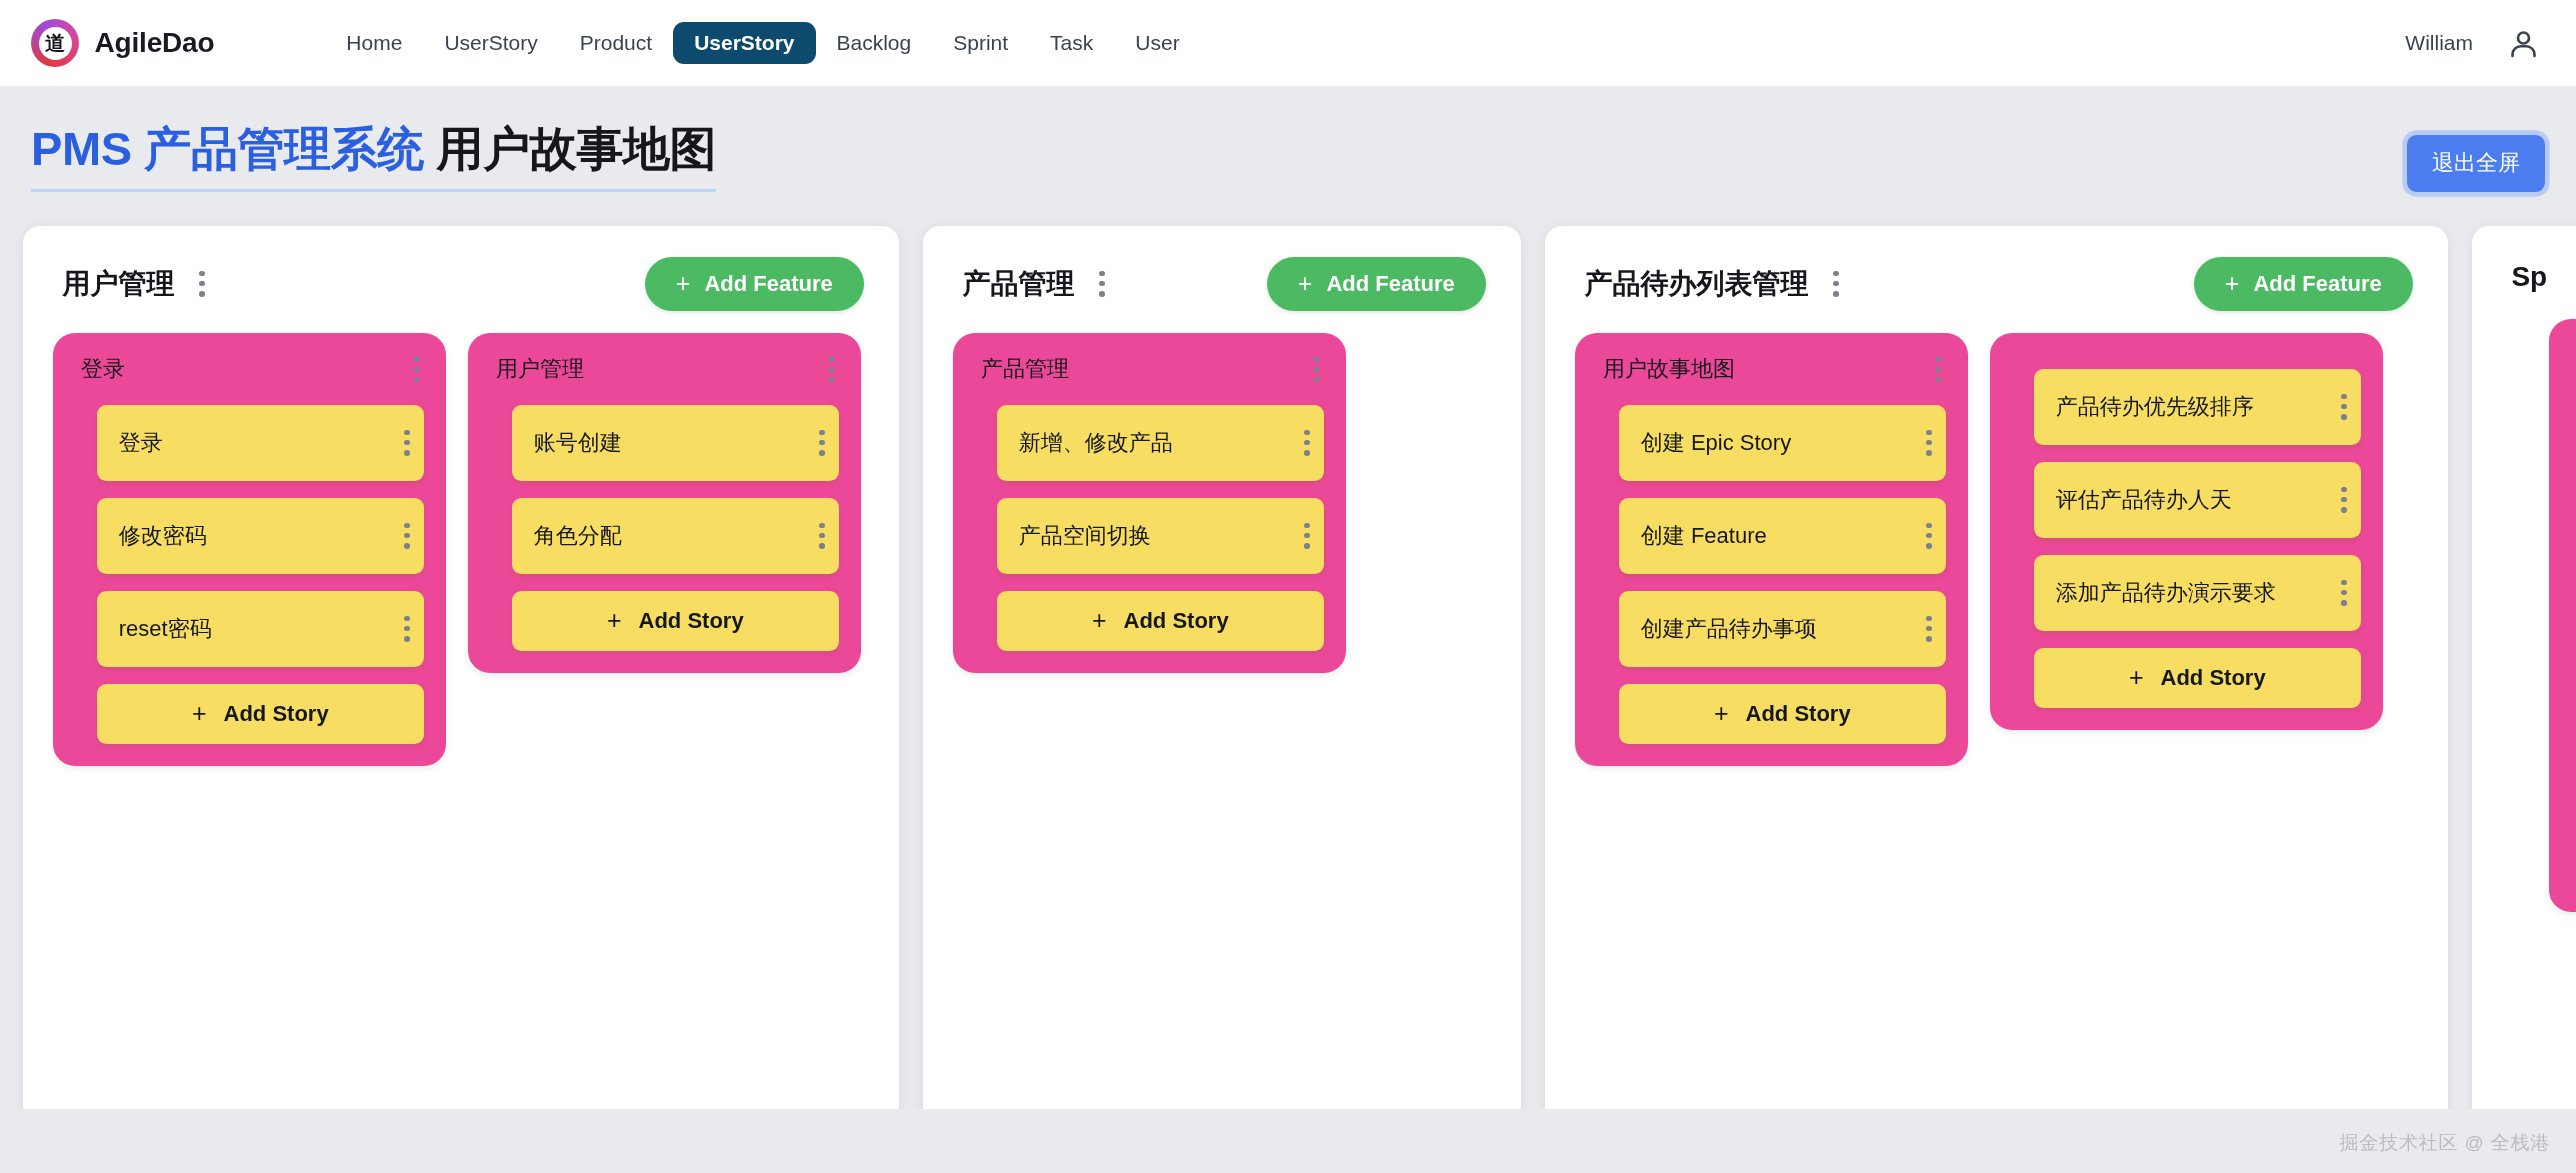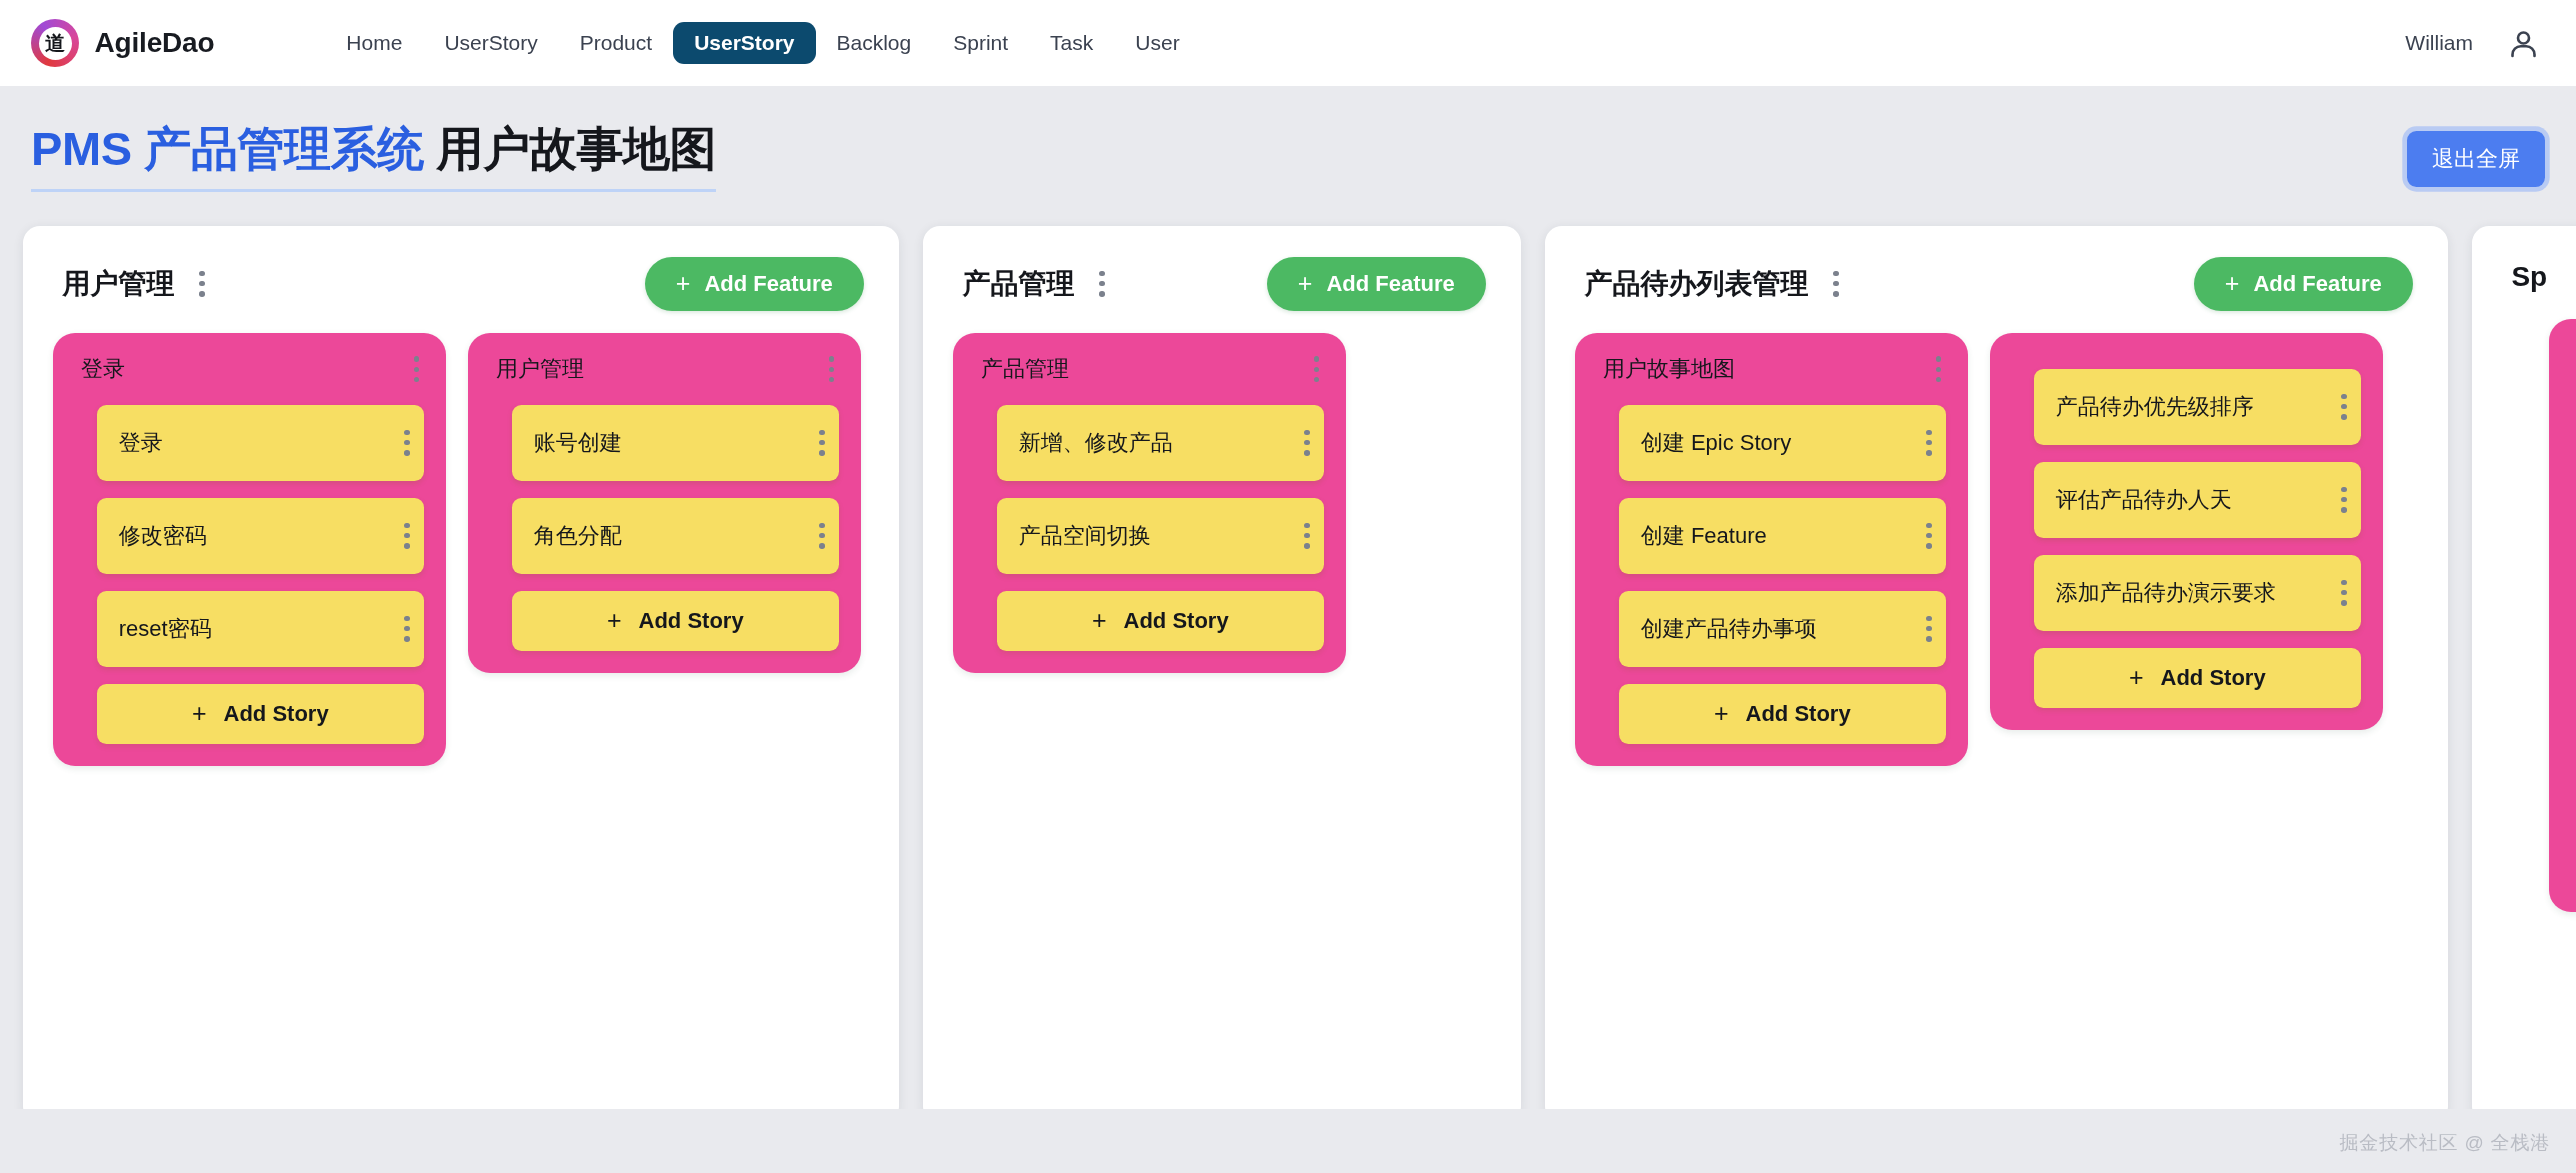--- a/index.html
+++ b/index.html
@@ -62,21 +62,21 @@
   .nav-right {
     margin-left: auto;
     display: flex; align-items: center; gap: 34px;
   }
   .username { font-size: 21px; color: #3b4250; }
   .avatar-icon { width: 33px; height: 33px; color: #3b4250; }
 
   
   .titlebar {
     padding: 37px 31px 0 31px;
-    display: flex; align-items: center;
+    display: flex; align-items: flex-end;
     position: relative;
   }
   .page-title {
     font-size: 47px; font-weight: 700;
     line-height: 1.1;
     letter-spacing: -0.4px;
     padding-bottom: 14px;
     border-bottom: 3.9px solid #bed3f7;
     display: inline-block;
   }

